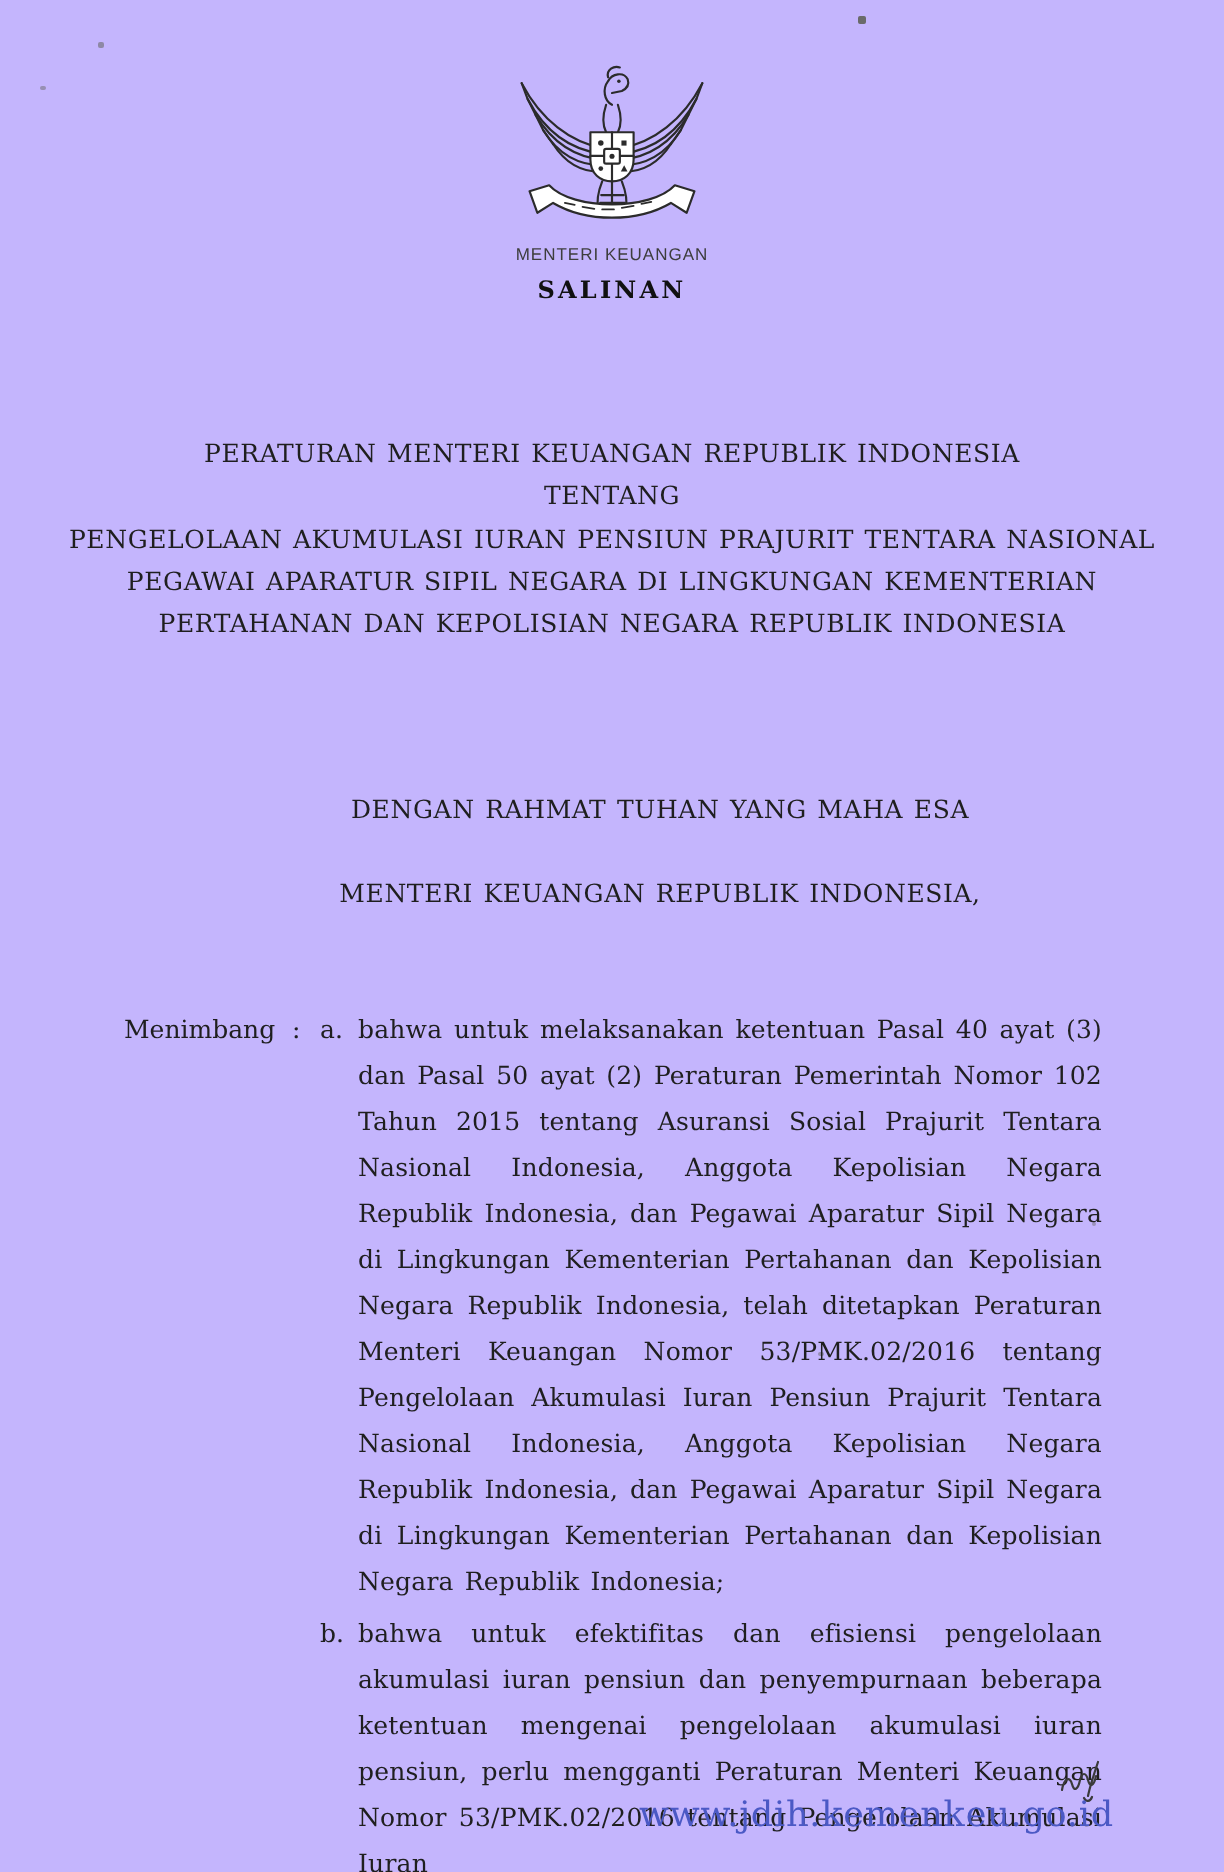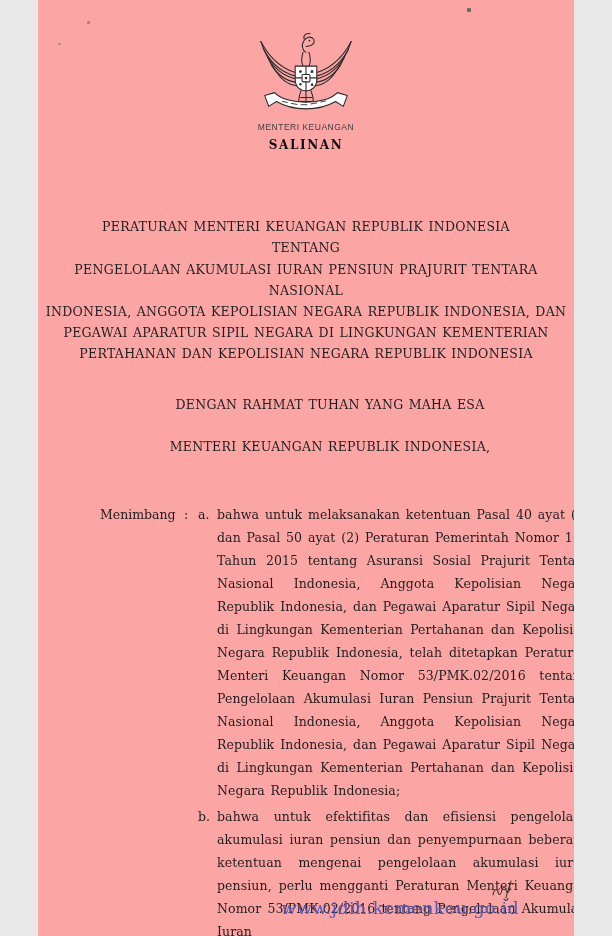--- a/index.html
+++ b/index.html
@@ -1,22 +1,22 @@
 <!DOCTYPE html>
 <html><head>
 <meta charset="utf-8">
 <style>
   * { margin: 0; padding: 0; box-sizing: border-box; }
   html, body { background: #e8e8e8; }
   .page {
     position: relative;
-    width: 536px;
+    width: 612px;
     height: 936px;
     margin: 0 auto;
-    background: #fca5a5;
+    background: #c4b5fd;
     overflow: hidden;
     font-family: "DejaVu Serif", serif;
     color: #1f1f1f;
   }
   
   .letterhead {
     position: absolute;
     top: 30px; left: 0; right: 0;
     text-align: center;
   }
@@ -168,21 +168,20 @@
       <div>MENTERI KEUANGAN</div>
     </div>
     <div class="salinan">SALINAN</div>
   </div>
 
   <div class="title-block">
     <div>PERATURAN MENTERI KEUANGAN REPUBLIK INDONESIA</div>
     <div>TENTANG</div>
     <div class="subject-lines">
       <div>PENGELOLAAN AKUMULASI IURAN PENSIUN PRAJURIT TENTARA NASIONAL</div>
-      <div>INDONESIA, ANGGOTA KEPOLISIAN NEGARA REPUBLIK INDONESIA, DAN</div>
       <div>PEGAWAI APARATUR SIPIL NEGARA DI LINGKUNGAN KEMENTERIAN</div>
       <div>PERTAHANAN DAN KEPOLISIAN NEGARA REPUBLIK INDONESIA</div>
     </div>
   </div>
 
   <div class="invocation">DENGAN RAHMAT TUHAN YANG MAHA ESA</div>
   <div class="authority">MENTERI KEUANGAN REPUBLIK INDONESIA,</div>
 
   <div class="considerations">
     <div class="consider-label">Menimbang</div>

